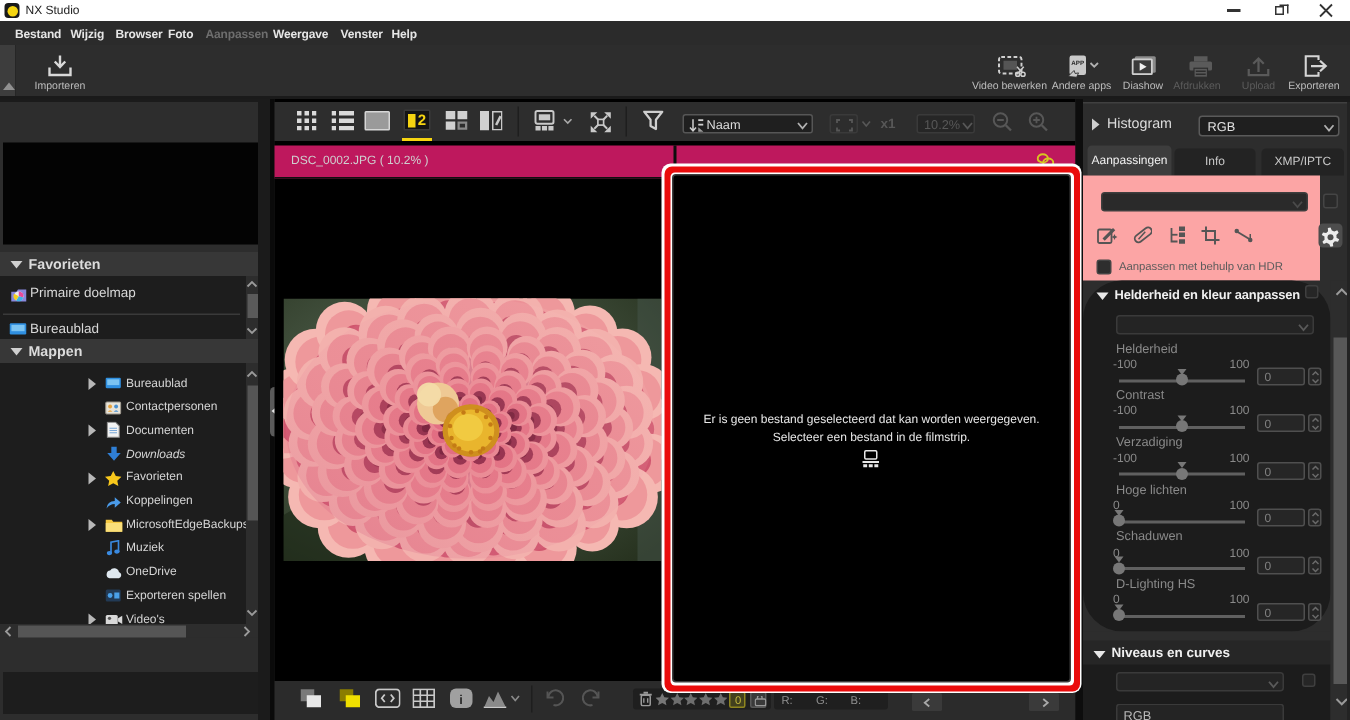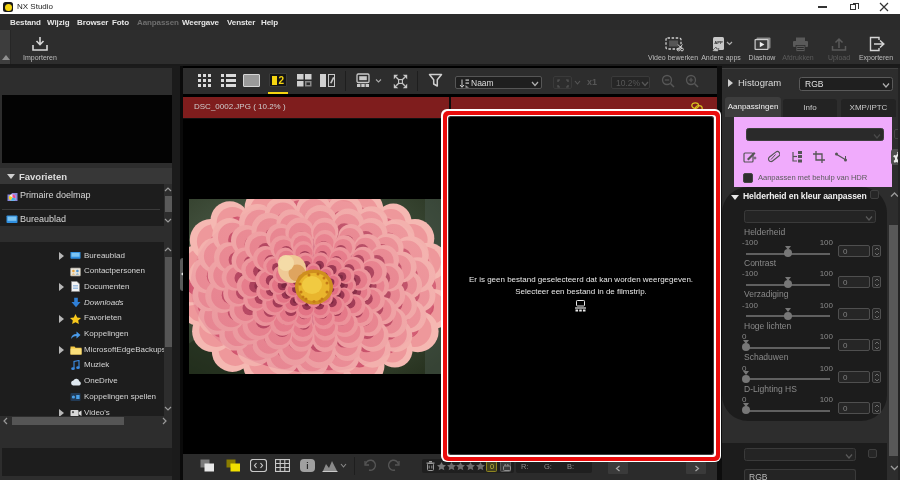--- a/index.html
+++ b/index.html
@@ -106,20 +106,24 @@
         <div class="abs" style="left:20px;top:30px;font-size:9px;color:#d8d8d8;">Bureaublad</div>
       </div>
       <div class="abs" style="left:164px;top:118px;width:8px;height:42px;background:#2d2d2d;">
         <svg class="abs" style="left:0px;top:2px;" width="8" height="7">
           <path d="M1 5 L4 2 L7 5" stroke="#9a9a9a" stroke-width="1.2" fill="none"></path>
         </svg>
         <div class="abs" style="left:0.5px;top:12px;width:7px;height:16px;background:#5a5a5a;"></div>
         <svg class="abs" style="left:0px;top:33px;" width="8" height="7">
           <path d="M1 2 L4 5 L7 2" stroke="#9a9a9a" stroke-width="1.2" fill="none"></path>
         </svg>
+      </div>
+      <div class="abs hdr" style="left:0;top:160px;width:172px;height:16px;">
+        <div class="tri-d abs" style="left:7px;top:6px;"></div>
+        <div class="abs" style="left:19px;top:3px;">Mappen</div>
       </div>
       <div class="abs" style="left:0;top:176px;width:164px;height:174px;background:#1d1d1d;" id="tree"></div>
     </div>
     <div class="abs" style="left:59px;top:252.0px;width:0;height:0;border-top:4px solid transparent;border-bottom:4px solid transparent;border-left:5.5px solid #b8b8b8;"></div>
     <svg class="abs" style="left:70px;top:251.0px;" width="11" height="10" viewBox="0 0 12 10">
       <rect x="0.5" y="0.5" width="11" height="7.5" rx="0.8" fill="#2f8fe0"></rect>
       <rect x="1.6" y="1.6" width="8.8" height="4.2" fill="#7cc4f2"></rect>
     </svg>
     <div class="abs" style="left:84px;top:250.5px;font-size:8px;color:#d5d5d5;white-space:nowrap;">Bureaublad</div>
     <svg class="abs" style="left:70px;top:266.7px;" width="11" height="10" viewBox="0 0 11 10">
@@ -163,21 +167,21 @@
     <div class="abs" style="left:84px;top:360.4px;font-size:8px;color:#d5d5d5;white-space:nowrap;">Muziek</div>
     <svg class="abs" style="left:70px;top:377.6px;" width="12" height="8" viewBox="0 0 12 8">
       <path d="M3 7.5 A2.6 2.6 0 0 1 3.4 2.4 A3.2 3.2 0 0 1 9.3 3.3 A2.2 2.2 0 0 1 9.3 7.5 Z" fill="#dfe8ef"></path>
     </svg>
     <div class="abs" style="left:84px;top:376.1px;font-size:8px;color:#d5d5d5;white-space:nowrap;">OneDrive</div>
     <svg class="abs" style="left:70px;top:392.29999999999995px;" width="11" height="10" viewBox="0 0 11 10">
       <rect x="0.5" y="1" width="10" height="8" rx="1" fill="#223a55"></rect>
       <circle cx="3.4" cy="5" r="1.6" fill="#4aa0e8"></circle>
       <rect x="6.2" y="3" width="3.4" height="4" fill="#4aa0e8"></rect>
     </svg>
-    <div class="abs" style="left:84px;top:391.8px;font-size:8px;color:#d5d5d5;white-space:nowrap;">Koppelingen spellen</div>
+    <div class="abs" style="left:84px;top:391.8px;font-size:8px;color:#d5d5d5;white-space:nowrap;">Exporteren spellen</div>
     <div class="abs" style="left:59px;top:409.0px;width:0;height:0;border-top:4px solid transparent;border-bottom:4px solid transparent;border-left:5.5px solid #b8b8b8;"></div>
     <svg class="abs" style="left:70px;top:408.0px;" width="12" height="10" viewBox="0 0 12 10">
       <rect x="0.5" y="2" width="8" height="6.5" rx="1" fill="#d8d8d8"></rect>
       <path d="M8.7 4.2 L11.5 2.5 V8 L8.7 6.3 Z" fill="#d8d8d8"></path>
       <circle cx="3" cy="4.2" r="1.1" fill="#555"></circle>
     </svg>
     <div class="abs" style="left:84px;top:407.5px;font-size:8px;color:#d5d5d5;white-space:nowrap;">Video's</div>
     <div class="abs" style="left:164px;top:242px;width:8px;height:174px;background:#2d2d2d;">
       <svg class="abs" style="left:0px;top:4px;" width="8" height="7">
         <path d="M1 5 L4 2 L7 5" stroke="#9a9a9a" stroke-width="1.2" fill="none"></path>
@@ -292,21 +296,21 @@
           <circle cx="6" cy="6" r="4.5" stroke="#575757" stroke-width="1.3" fill="none"></circle>
           <path d="M9.5 9.5 L13 13" stroke="#575757" stroke-width="1.5"></path>
           <path d="M3.8 6 H8.2" stroke="#575757" stroke-width="1.2"></path>
         </svg>
         <svg class="abs" style="left:502px;top:6px;" width="14" height="14">
           <circle cx="6" cy="6" r="4.5" stroke="#575757" stroke-width="1.3" fill="none"></circle>
           <path d="M9.5 9.5 L13 13" stroke="#575757" stroke-width="1.5"></path>
           <path d="M3.8 6 H8.2 M6 3.8 V8.2" stroke="#575757" stroke-width="1.2"></path>
         </svg>
       </div>
-      <div class="abs" style="left:0;top:31px;width:534px;height:22px;background:#7f1d1d;border-bottom:1px solid #101010;">
+      <div class="abs" style="left:0;top:31px;width:534px;height:22px;background:#be185d;border-bottom:1px solid #101010;">
         <div class="abs" style="left:11px;top:5px;font-size:8px;color:#cfcfcf;">DSC_0002.JPG ( 10.2% )</div>
         <div class="abs" style="left:266px;top:0;width:2px;height:22px;background:#0d0d0d;"></div>
         <svg class="abs" style="left:508px;top:5px;" width="12" height="10" viewBox="0 0 12 10">
           <ellipse cx="4.2" cy="3.6" rx="3.4" ry="2.8" stroke="#d8c520" stroke-width="1.3" fill="none"></ellipse>
           <ellipse cx="7.8" cy="6.4" rx="3.4" ry="2.8" stroke="#d8c520" stroke-width="1.3" fill="none"></ellipse>
         </svg>
       </div>
       <div class="abs" style="left:6px;top:133px;width:252px;height:175px;">
         <svg width="252" height="175" viewBox="0 0 252 175">
           <defs>
@@ -1020,21 +1024,21 @@
       </div>
       <div class="abs" style="left:3px;top:31px;width:56px;height:20px;background:#3d3d3d;border-radius:3px 3px 0 0;">
         <div class="abs" style="left:0;top:5px;width:56px;text-align:center;font-size:8px;color:#f0f0f0;">Aanpassingen</div>
       </div>
       <div class="abs" style="left:61px;top:33px;width:54px;height:18px;background:#232323;border-radius:3px 3px 0 0;">
         <div class="abs" style="left:0;top:4px;width:54px;text-align:center;font-size:8px;color:#c8c8c8;">Info</div>
       </div>
       <div class="abs" style="left:119px;top:33px;width:55px;height:18px;background:#232323;border-radius:3px 3px 0 0;">
         <div class="abs" style="left:0;top:4px;width:55px;text-align:center;font-size:8px;color:#c8c8c8;">XMP/IPTC</div>
       </div>
-      <div class="abs" style="left:12px;top:51px;width:158px;height:70px;background:#f0abfc;">
+      <div class="abs" style="left:0;top:51px;width:158px;height:70px;background:#fca5a5;">
         <div class="abs" style="left:12px;top:11px;width:138px;height:13px;background:#2a2a2a;border:1px solid #3e3e3e;border-radius:2.5px;">
           <svg class="abs" style="left:126px;top:3.5px;" width="8" height="7">
             <path d="M1 1.5 L4 5 L7 1.5" stroke="#4a4a4a" stroke-width="1.2" fill="none"></path>
           </svg>
         </div>
         <div class="abs" style="left:160px;top:12px;width:10px;height:10px;background:#2a2a2a;border:1px solid #454545;border-radius:2px;"></div>
         <svg class="abs" style="left:9px;top:33px;" width="14" height="14">
           <rect x="1" y="3" width="9" height="9" rx="1" stroke="#555" stroke-width="1.2" fill="none"></rect>
           <path d="M4 9 L11 2 L12.5 3.5 L5.5 10.5 Z" fill="#555"></path>
           <path d="M12 6 l0.6 1.4 L14 8 l-1.4 0.6 L12 10 l-0.6-1.4 L10 8 l1.4-0.6 Z" fill="#555"></path>
@@ -1173,20 +1177,24 @@
         <div class="abs" style="left:150px;top:215.0px;width:9px;height:12px;background:#262626;border:1px solid #4f4f4f;border-radius:2px;">
           <svg class="abs" style="left:1px;top:1px;" width="6" height="4">
             <path d="M1 3 L3 1 L5 3" stroke="#6a6a6a" stroke-width="1" fill="none"></path>
           </svg>
           <svg class="abs" style="left:1px;top:6px;" width="6" height="4">
             <path d="M1 1 L3 3 L5 1" stroke="#6a6a6a" stroke-width="1" fill="none"></path>
           </svg>
         </div>
       </div>
       <div class="abs" style="left:0;top:355px;width:165px;height:6px;background:#2d2d2d;"></div>
+      <div class="abs" style="left:0;top:361px;width:165px;height:20px;background:#262626;">
+        <div class="abs" style="left:7px;top:7px;width:0;height:0;border-left:4.5px solid transparent;border-right:4.5px solid transparent;border-top:5.5px solid #e8e8e8;"></div>
+        <div class="abs" style="left:19px;top:3px;font-size:9px;font-weight:bold;color:#f0f0f0;">Niveaus en curves</div>
+      </div>
       <div class="abs" style="left:0;top:377px;width:165px;height:37px;background:#1c1c1c;">
         <div class="abs" style="left:22px;top:5px;width:112px;height:13px;background:#242424;border:1px solid #3a3a3a;border-radius:2.5px;">
           <svg class="abs" style="left:100px;top:3.5px;" width="8" height="7">
             <path d="M1 1.5 L4 5 L7 1.5" stroke="#5a5a5a" stroke-width="1.2" fill="none"></path>
           </svg>
         </div>
         <div class="abs" style="left:146px;top:6px;width:9px;height:9px;background:#262626;border:1px solid #3f3f3f;border-radius:2px;"></div>
         <div class="abs" style="left:22px;top:26px;width:112px;height:13px;background:#242424;border:1px solid #3a3a3a;border-radius:2.5px 2.5px 0 0;border-bottom:none;">
           <div class="abs" style="left:4px;top:2px;font-size:8.5px;color:#b8b8b8;">RGB</div>
         </div>

